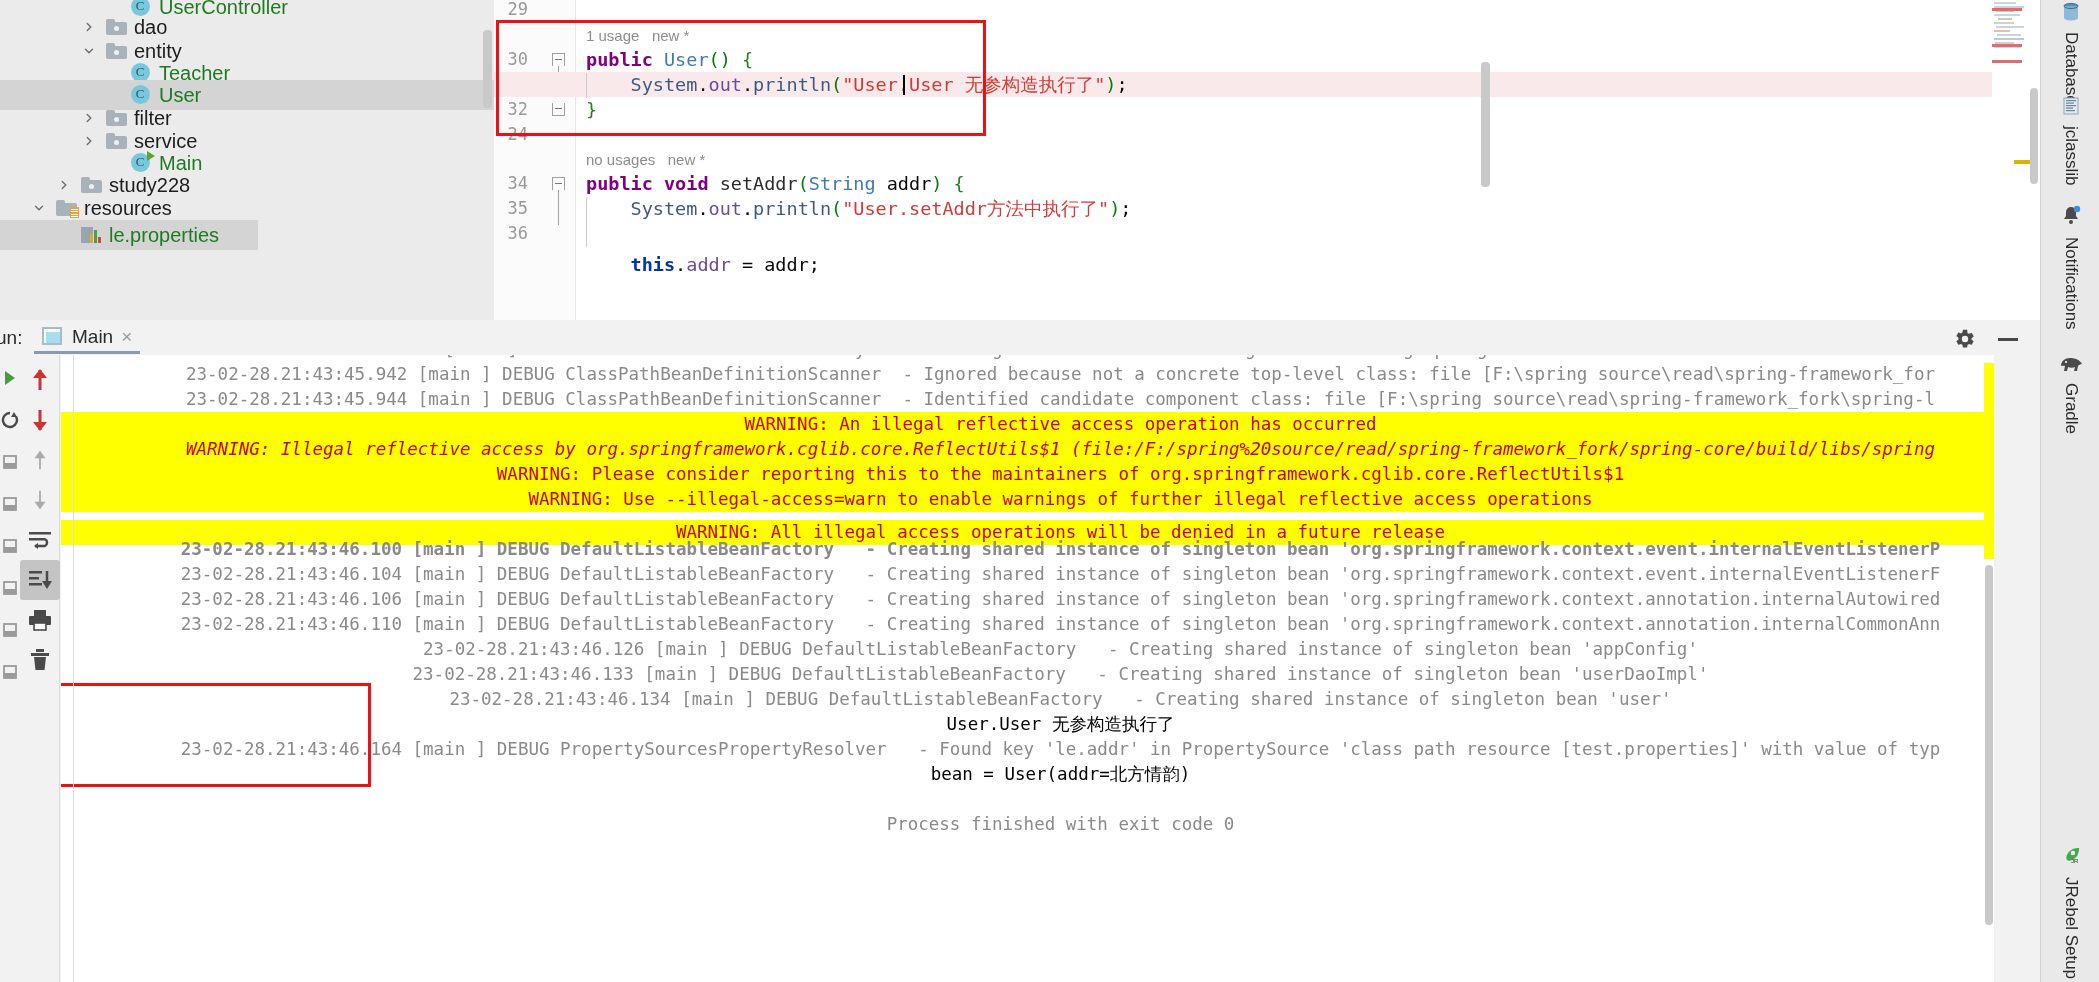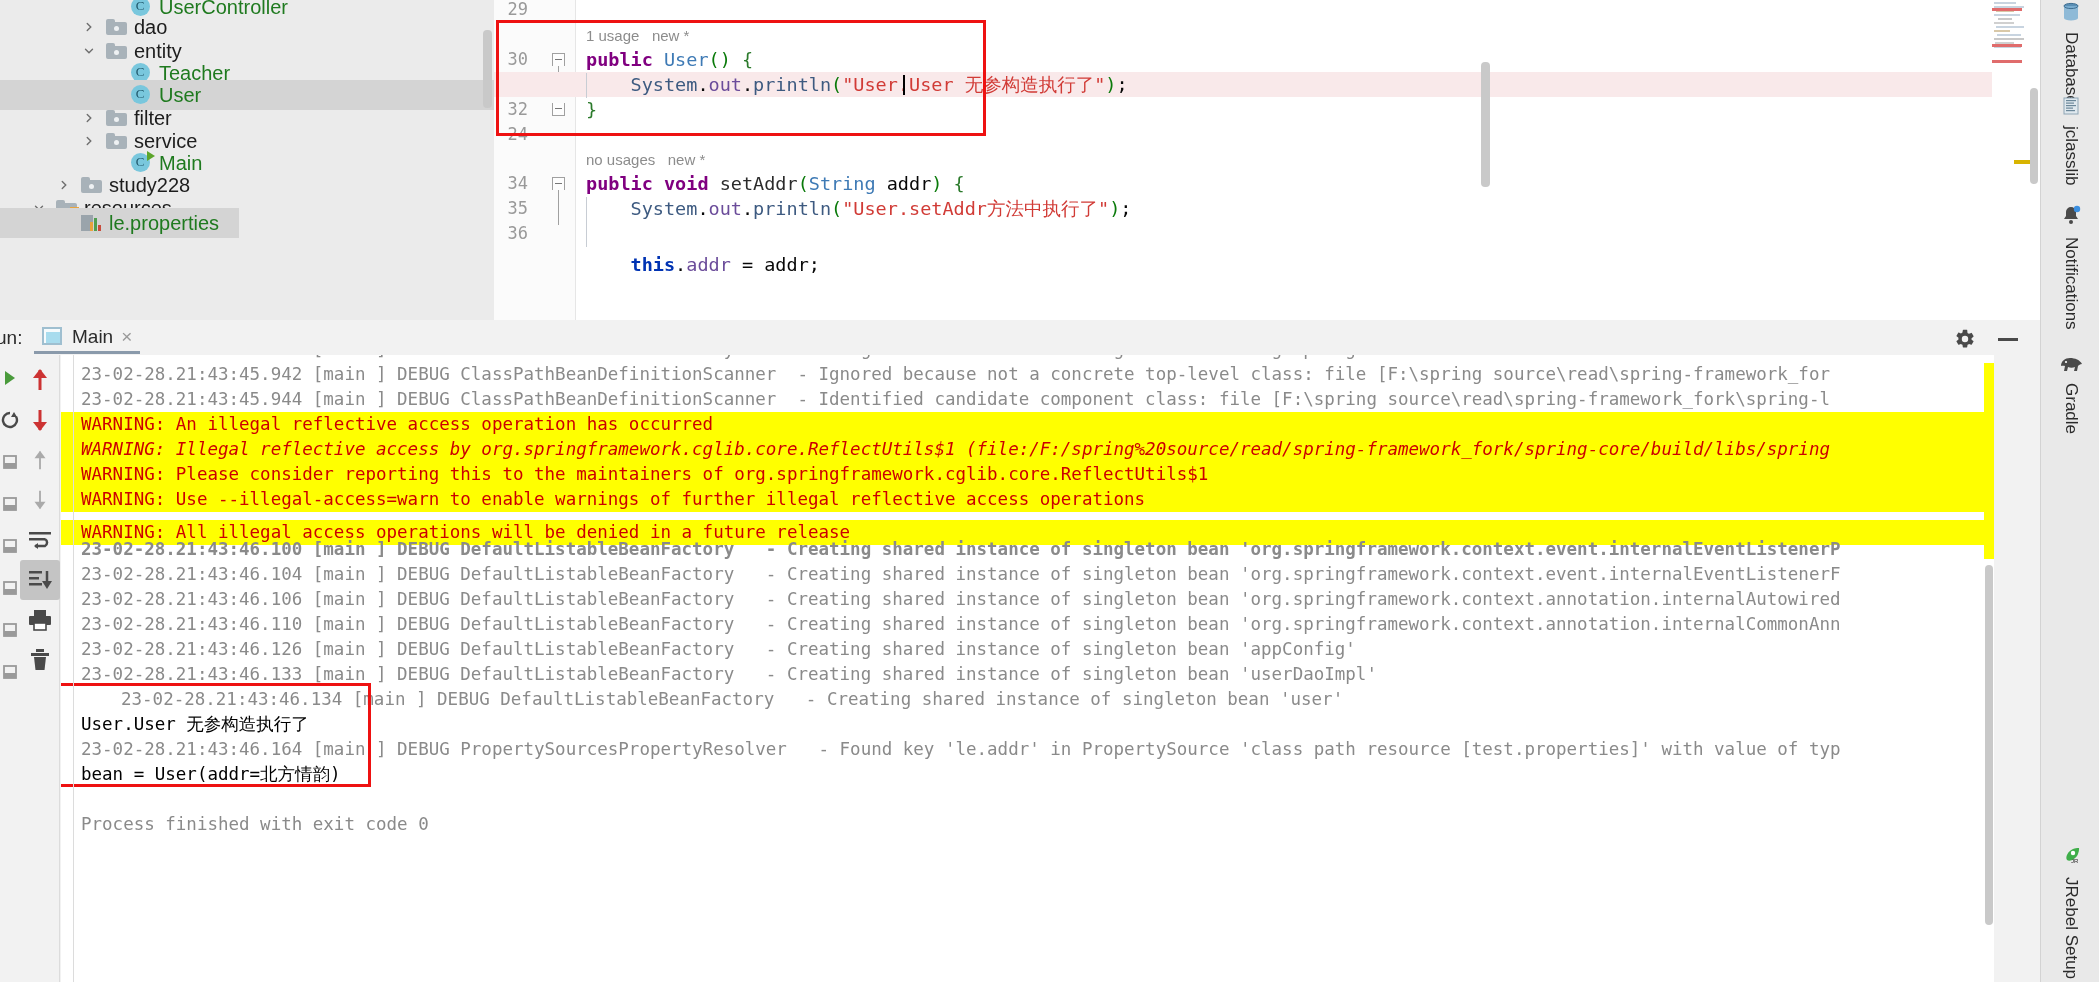--- a/index.html
+++ b/index.html
@@ -194,21 +194,21 @@
     display: flex; align-items: center; justify-content: center;
   }
   .tb-btn.active { background: #c4c4c4; border-radius: 3px; }
   .tb-btn-a {
     position: absolute; left: 0; width: 20px; height: 40px;
     display: flex; align-items: center; justify-content: center;
   }
 
   #console {
     position: absolute; left: 61px; top: 35px; width: 1933px; height: 627px;
-    background: #ffffff; overflow: hidden;
+    background: #ffffff; overflow: hidden; text-align: center;
   }
   .logline {
     position: absolute; left: 0; width: 1979px; height: 25px;
     font-family: "DejaVu Sans Mono", monospace; font-size: 17.5px;
     white-space: pre; line-height: 25px; color: #8a8a8a;
   }
   .logline .t { padding-left: 20px; display: inline-block; }
   .logline.warn { background: #ffff00; color: #cc0000; }
   .logline.out  { color: #000000; }
   #console-scroll-thumb {
@@ -363,21 +363,21 @@
               <span class="fr">
                 <i></i>
                 <i></i>
                 <i></i>
                 <i></i>
               </span>
             </span>
           </span>
           <span class="tlabel dark">resources</span>
         </div>
-        <div class="tree-row selected" style="position: absolute; top: 208px; left: 0px; width: 239px;">
+        <div class="tree-row selected" style="position: absolute; top: 220px; left: 0px; width: 258px;">
           <span style="display: inline-block; width: 50px;"></span>
           <span class="tw empty"></span>
           <span class="ticon">
             <span class="propico">
               <span class="pb"></span>
               <span class="bar b1"></span>
               <span class="bar b2"></span>
               <span class="bar b3"></span>
             </span>
           </span>
@@ -495,21 +495,21 @@
         <div class="logline warn" style="top: 82px; font-style: italic;"><span class="t">WARNING: Illegal reflective access by org.springframework.cglib.core.ReflectUtils$1 (file:/F:/spring%20source/read/spring-framework_fork/spring-core/build/libs/spring</span></div>
         <div class="logline warn" style="top: 107px;"><span class="t">WARNING: Please consider reporting this to the maintainers of org.springframework.cglib.core.ReflectUtils$1</span></div>
         <div class="logline warn" style="top: 132px;"><span class="t">WARNING: Use --illegal-access=warn to enable warnings of further illegal reflective access operations</span></div>
         <div class="logline warn" style="top: 157px; margin-top: 8px;"><span class="t">WARNING: All illegal access operations will be denied in a future release</span></div>
         <div class="logline " style="top: 182px; font-weight: bold;"><span class="t">23-02-28.21:43:46.100 [main ] DEBUG DefaultListableBeanFactory   - Creating shared instance of singleton bean 'org.springframework.context.event.internalEventListenerP</span></div>
         <div class="logline " style="top: 207px;"><span class="t">23-02-28.21:43:46.104 [main ] DEBUG DefaultListableBeanFactory   - Creating shared instance of singleton bean 'org.springframework.context.event.internalEventListenerF</span></div>
         <div class="logline " style="top: 232px;"><span class="t">23-02-28.21:43:46.106 [main ] DEBUG DefaultListableBeanFactory   - Creating shared instance of singleton bean 'org.springframework.context.annotation.internalAutowired</span></div>
         <div class="logline " style="top: 257px;"><span class="t">23-02-28.21:43:46.110 [main ] DEBUG DefaultListableBeanFactory   - Creating shared instance of singleton bean 'org.springframework.context.annotation.internalCommonAnn</span></div>
         <div class="logline " style="top: 282px;"><span class="t">23-02-28.21:43:46.126 [main ] DEBUG DefaultListableBeanFactory   - Creating shared instance of singleton bean 'appConfig'</span></div>
         <div class="logline " style="top: 307px;"><span class="t">23-02-28.21:43:46.133 [main ] DEBUG DefaultListableBeanFactory   - Creating shared instance of singleton bean 'userDaoImpl'</span></div>
-        <div class="logline " style="top: 332px; margin-left: 40px;"><span class="t">23-02-28.21:43:46.134 [main ] DEBUG DefaultListableBeanFactory   - Creating shared instance of singleton bean 'user'</span></div>
+        <div class="logline " style="top: 332px;"><span class="t">23-02-28.21:43:46.134 [main ] DEBUG DefaultListableBeanFactory   - Creating shared instance of singleton bean 'user'</span></div>
         <div class="logline out" style="top: 357px;"><span class="t">User.User 无参构造执行了</span></div>
         <div class="logline " style="top: 382px;"><span class="t">23-02-28.21:43:46.164 [main ] DEBUG PropertySourcesPropertyResolver   - Found key 'le.addr' in PropertySource 'class path resource [test.properties]' with value of typ</span></div>
         <div class="logline out" style="top: 407px;"><span class="t">bean = User(addr=北方情韵)</span></div>
         <div class="logline " style="top: 432px;"><span class="t"></span></div>
         <div class="logline " style="top: 457px;"><span class="t">Process finished with exit code 0</span></div>
         <div class="redbox" style="left: -24px; top: 328px; width: 334px; height: 104px; border-color: rgb(238, 17, 17);"></div>
         <div id="console-stripe-yellow" style="top: 8px; height: 196px;"></div>
         <div id="console-scroll-thumb" style="top: 210px; height: 360px;"></div>
         <div class="sep-line" style="position: absolute; left: 12px; top: 0px; width: 1px; height: 627px; background: rgb(220, 220, 220);"></div>
       </div>

